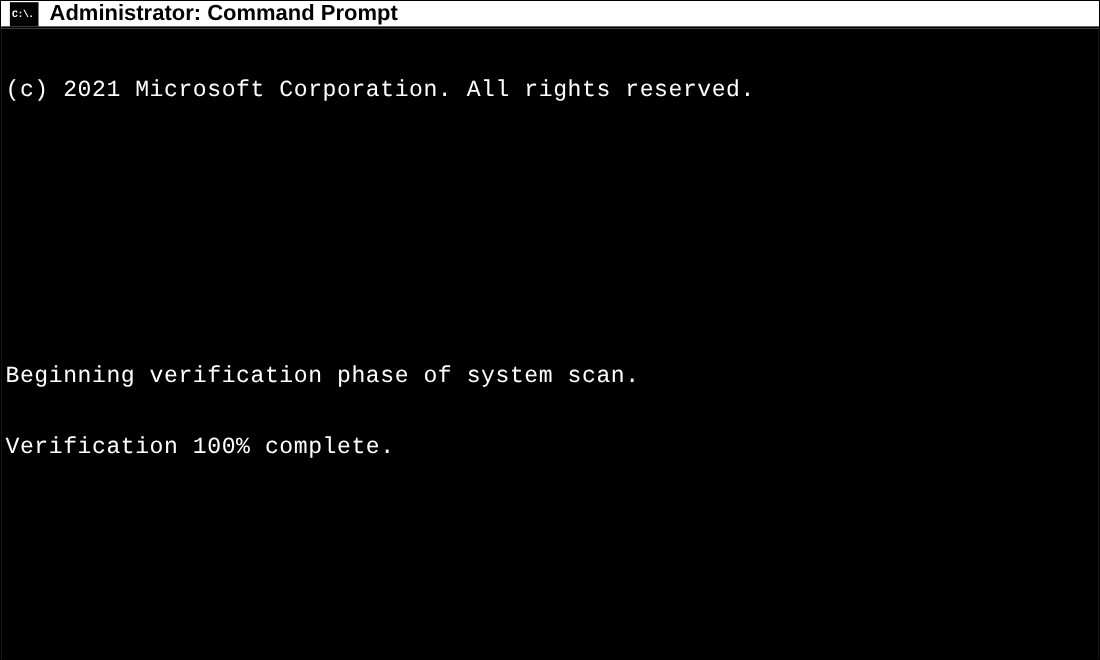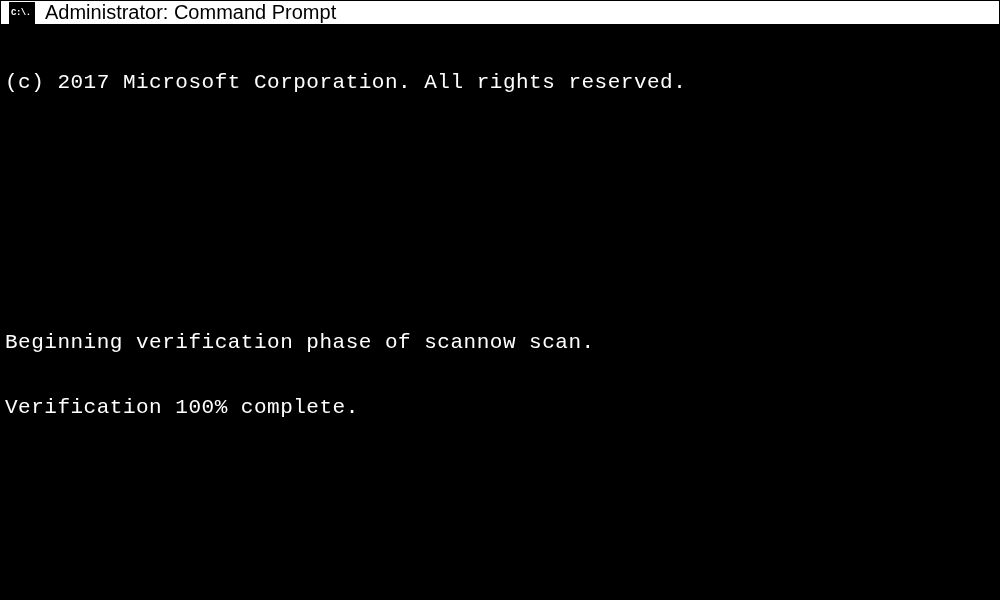--- a/index.html
+++ b/index.html
@@ -44,21 +44,21 @@
   .app-icon-text {
     color: #fff;
     font-size: 9px;
     font-family: "Courier New", monospace;
     font-weight: bold;
     letter-spacing: -0.5px;
   }
   .title-text {
     font-size: 20px;
     color: #000;
-    font-weight: 400;
+    font-weight: 700;
   }
   .terminal {
     flex: 1;
     background: #000;
     color: #fff;
     font-family: "Courier New", Courier, monospace;
     font-size: 21px;
     line-height: 1.55;
     padding: 8px 4px 4px 4px;
     white-space: pre-wrap;
@@ -77,24 +77,24 @@
 <body>
 
 <div class="window">
   <div class="titlebar">
     <div class="app-icon">
       <span class="app-icon-text">C:\.</span>
     </div>
     <span class="title-text">Administrator: Command Prompt</span>
   </div>
   <div class="terminal">
-<span class="line">(c) 2017 Microsoft Corporation. All rights reserved.</span>
+<span class="line">(c) 2021 Microsoft Corporation. All rights reserved.</span>
 <span class="line"> </span>
 <span class="line"> </span>
 <span class="line"> </span>
-<span class="line">Beginning verification phase of scannow scan.</span>
+<span class="line">Beginning verification phase of system scan.</span>
 <span class="line">Verification 100% complete.</span>
 
 
 
 
   </div>
 </div>
 
 </body></html>

